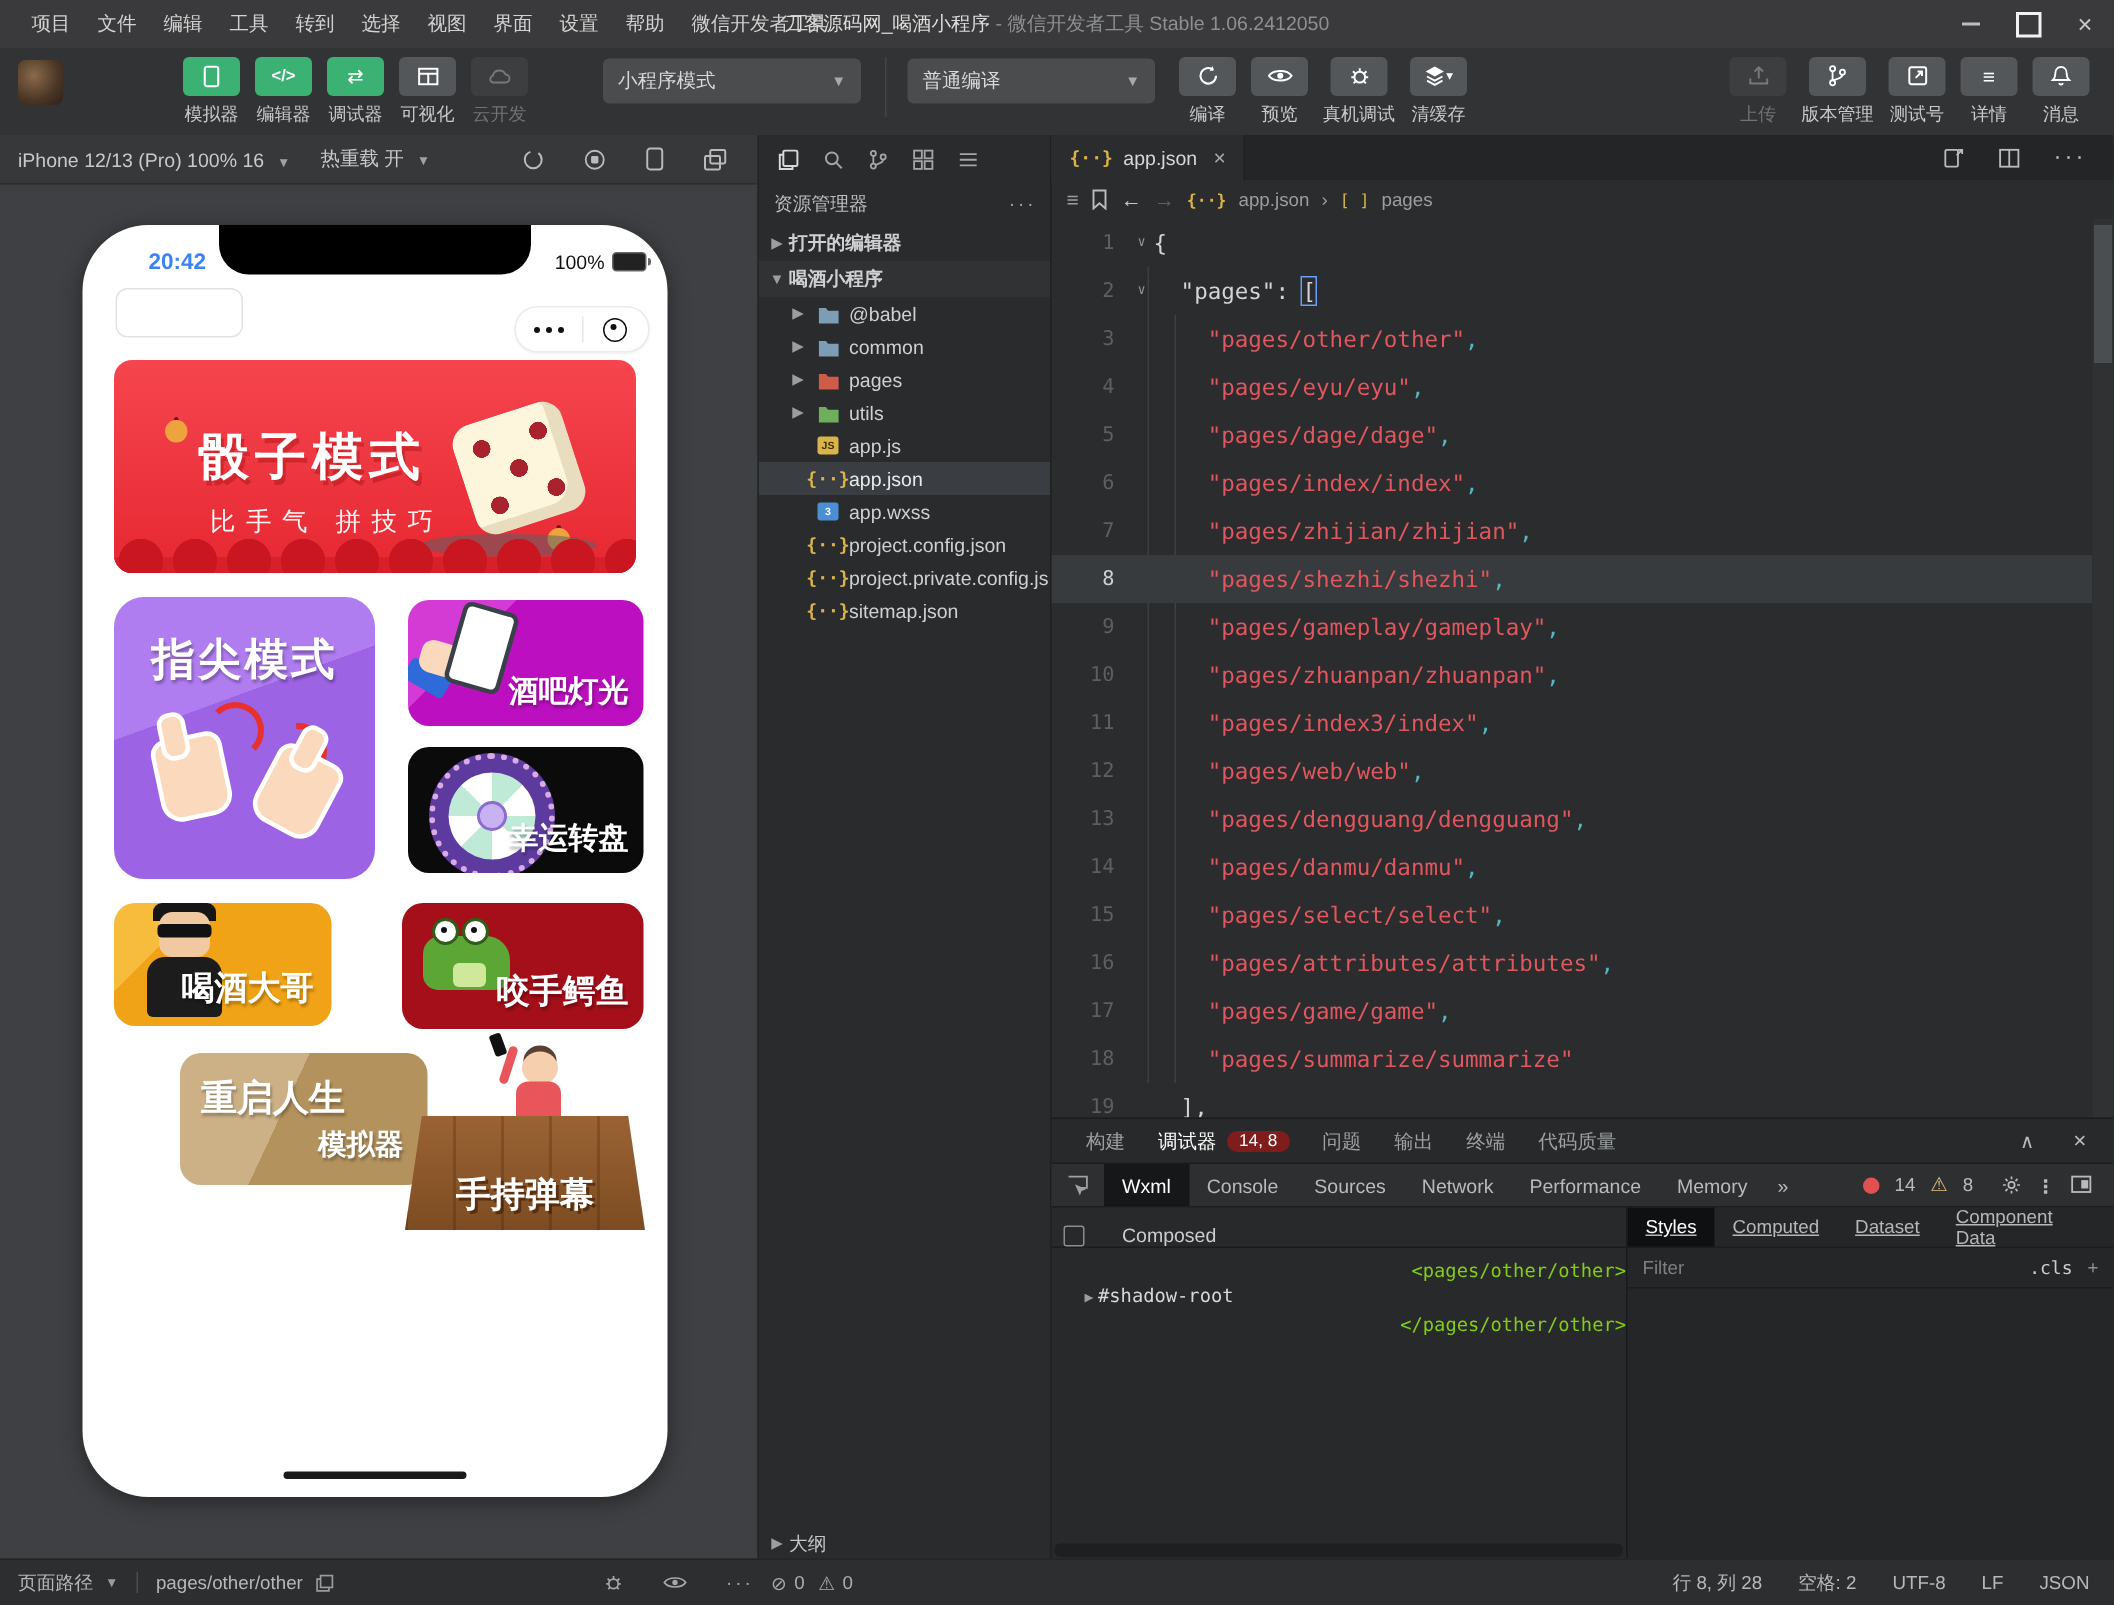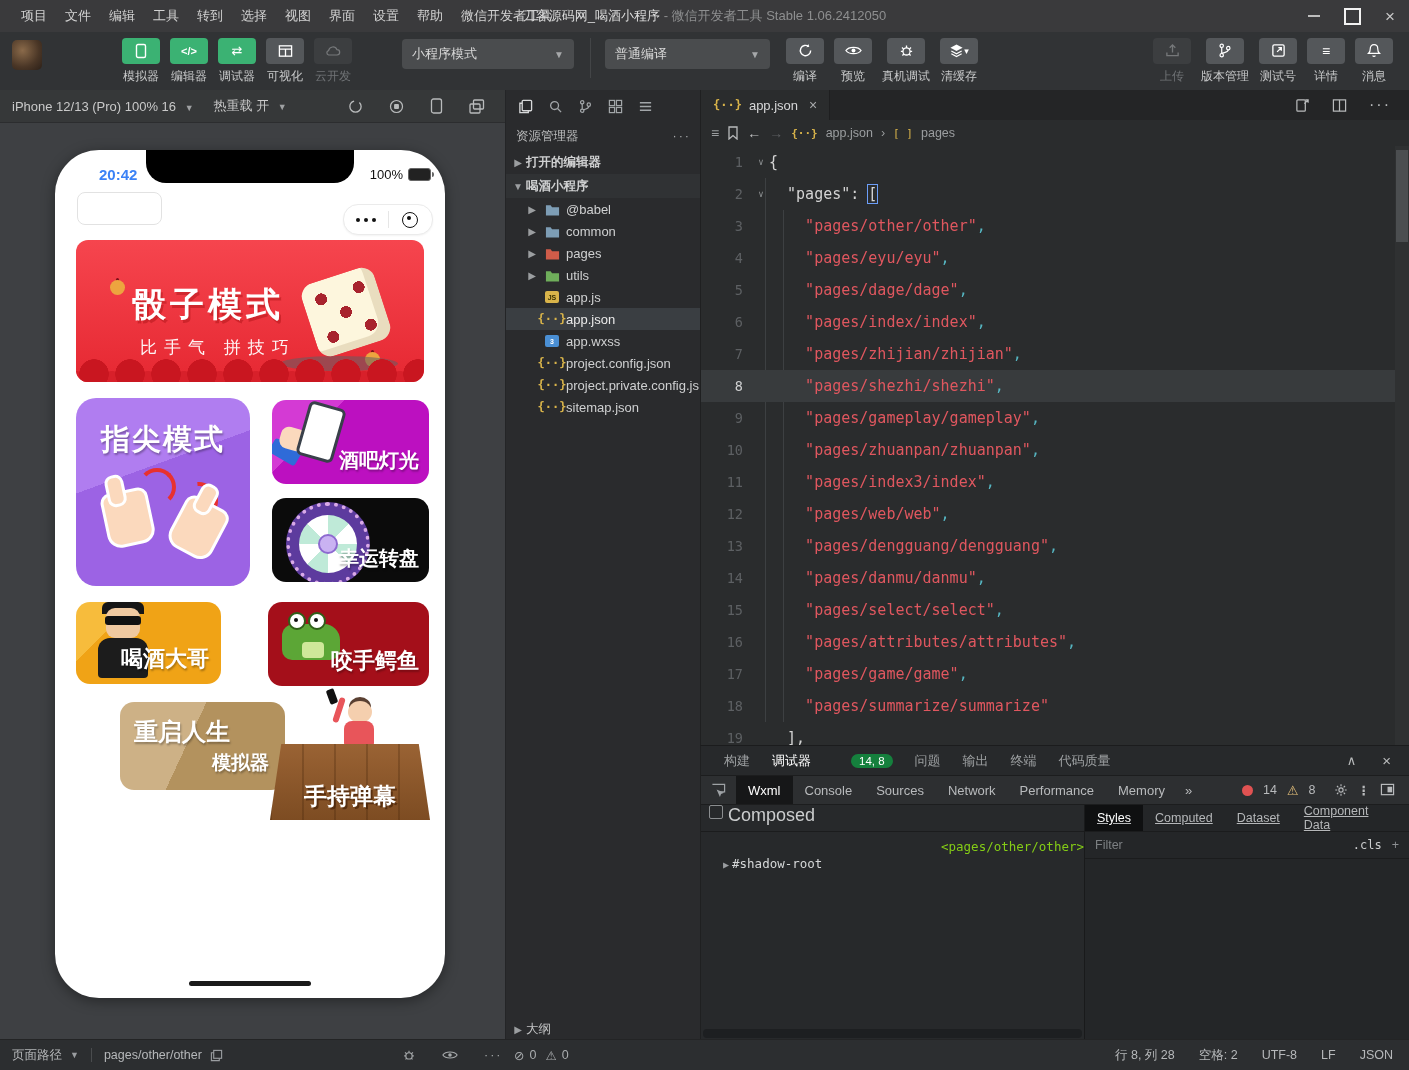--- a/index.html
+++ b/index.html
@@ -165,33 +165,33 @@
   .tok-c{color:#56b6c2;}
   .cursor-box{outline:1px solid #6c9ef8;outline-offset:0px;}
   .guide{position:absolute;width:1px;background:#3d4042;}
   .vtrack{position:absolute;top:56px;right:0;width:14px;bottom:0;background:#2f3132;}
   .vthumb{position:absolute;top:4px;right:1px;width:12px;height:92px;background:#4b4e50;}
   
   .debug{position:absolute;left:700px;right:0;top:745px;height:295px;background:#27292b;border-top:1px solid #1b1c1d;border-left:1px solid #1f2021;}
   .dbg-tabs{height:29px;display:flex;align-items:center;font-size:13px;color:#9da0a2;padding-left:12px;}
   .dbg-tab{padding:0 11px;display:flex;align-items:center;gap:7px;height:100%;}
   .dbg-tab.active{color:#ffffff;}
-  .badge{background:#15803d;color:#fff;font-size:11.5px;border-radius:9px;padding:1px 8px;margin-left:33px;}
+  .badge{background:#7f1d1d;color:#fff;font-size:11.5px;border-radius:9px;padding:1px 8px;}
   .dbg-win{margin-left:auto;display:flex;align-items:center;gap:26px;padding-right:18px;color:#b9bbbc;font-size:13px;}
   .dt-bar{height:28px;background:#2d2f31;border-top:1px solid #1c1d1e;border-bottom:1px solid #1c1d1e;display:flex;align-items:center;font-size:13px;color:#b8babc;}
   .dt-inspect{padding:0 10px;color:#9ea2a5;}
   .dt-tab{padding:0 12px;height:100%;display:flex;align-items:center;}
   .dt-tab.active{background:#161718;color:#fff;}
   .dt-more{padding:0 8px;color:#b8babc;}
   .dt-right{margin-left:auto;display:flex;align-items:center;gap:10px;padding-right:14px;font-size:12.5px;}
   .errdot{width:11px;height:11px;border-radius:50%;background:#e05252;display:inline-block;}
   .warn-tri{color:#e5c07b;font-size:13px;}
   .dt-body{position:absolute;top:59px;left:0;right:0;bottom:0;display:flex;}
   .dom-pane{width:383px;flex:0 0 383px;border-right:1px solid #191a1b;position:relative;}
-  .composed-row{height:26px;border-bottom:1px solid #1b1c1d;display:flex;align-items:flex-start;gap:5px;padding-left:8px;font-size:18px;color:#cbcdce;}
+  .composed-row{height:26px;border-bottom:1px solid #1b1c1d;display:flex;align-items:flex-end;gap:25px;padding-left:8px;font-size:13px;color:#cbcdce;}
   .cbx{width:12px;height:12px;border:1px solid #8a8d8f;border-radius:2px;}
   .dom-tree{font-family:"DejaVu Sans Mono",monospace;font-size:12.5px;line-height:17px;padding:6px 0 0 14px;}
   .tag{color:#84cc16;text-align:right;}
   .shadow-line{color:#d5d7d8;}
   .shadow-line .arr{color:#9a9da0;font-size:10px;margin-right:3px;}
   .hscroll{position:absolute;left:2px;right:2px;bottom:3px;height:9px;background:#1d1f21;border-radius:4px;}
   .style-pane{flex:1;background:#242628;display:flex;flex-direction:column;}
   .style-tabs{height:26px;display:flex;font-size:12.5px;color:#b5b7b9;border-bottom:1px solid #1b1c1d;align-items:stretch;text-decoration:underline;}
   .style-tab{padding:0 12px;display:flex;align-items:center;}
   .style-tab.active{background:#0f1011;color:#fff;}
@@ -807,20 +807,21 @@
   </div>
   <div class="dt-body">
     <div class="dom-pane">
       <div class="composed-row">
         <span class="cbx"></span>
         <span>Composed</span>
       </div>
       <div class="dom-tree">
         <div class="tag">&lt;pages/other/other&gt;</div>
         <div class="shadow-line" style="padding-left:8px"><span class="arr">▶</span><span>#shadow-root</span></div>
+        <div class="tag">&lt;/pages/other/other&gt;</div>
       </div>
       <div class="hscroll"></div>
     </div>
     <div class="style-pane">
       <div class="style-tabs" id="style-tabs">
           <div class="style-tab active">Styles</div>
           <div class="style-tab">Computed</div>
           <div class="style-tab">Dataset</div>
           <div class="style-tab">Component Data</div>
         </div>

